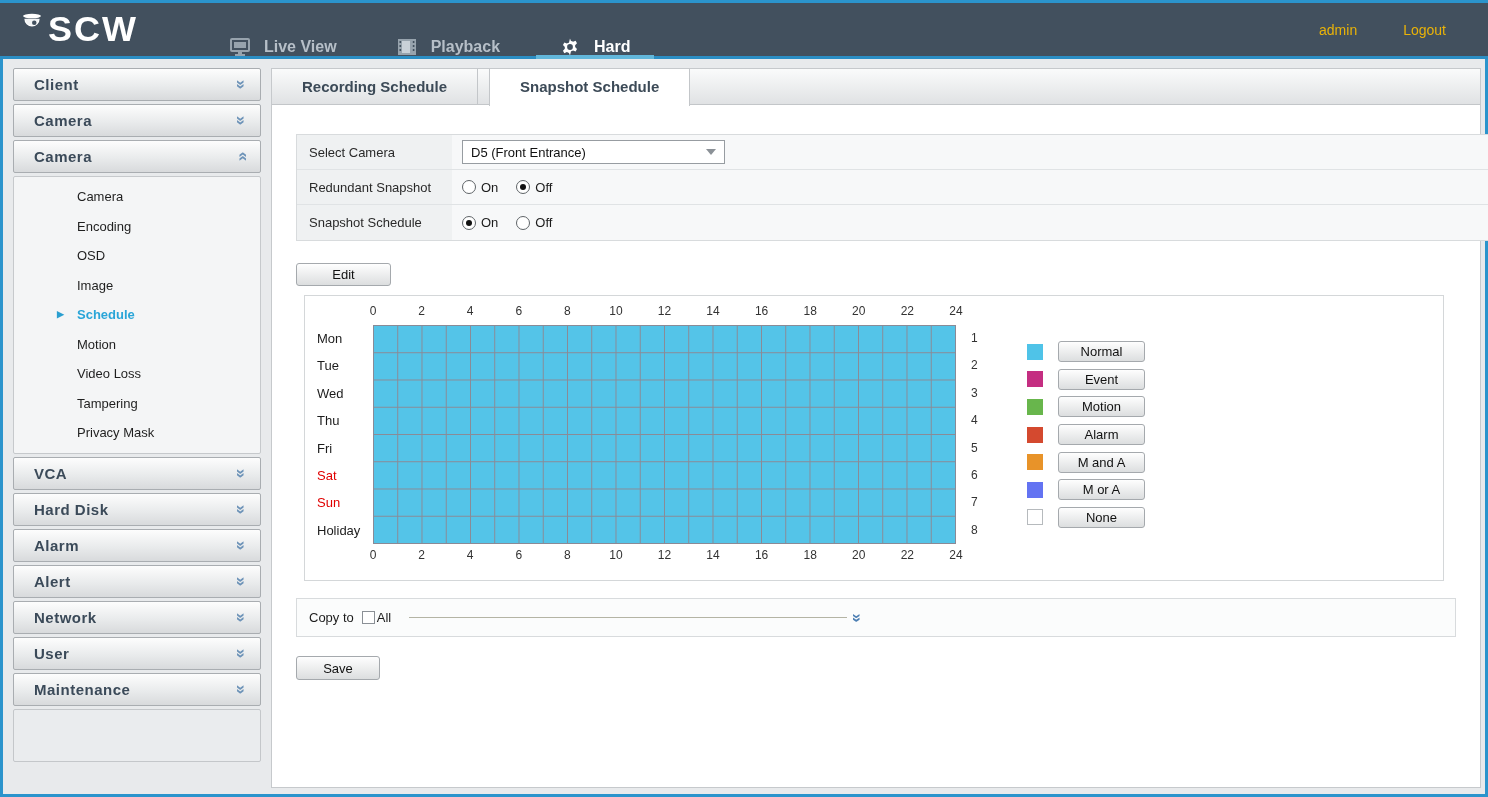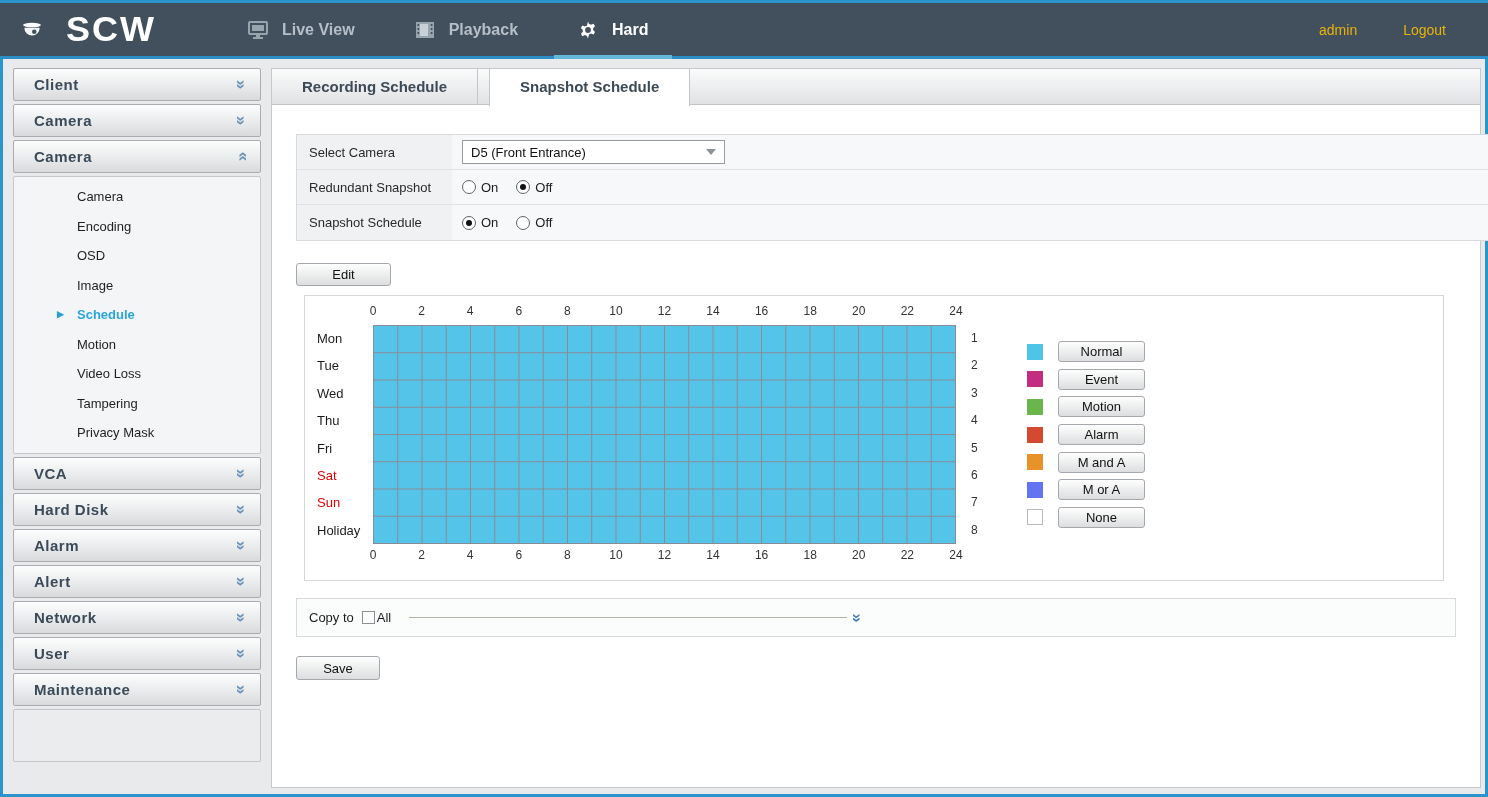--- a/index.html
+++ b/index.html
@@ -12,25 +12,25 @@
   }
   
   .topbar {
     height:59px;
     background:#42505e;
     border-top:3px solid #2b94cc;
     border-bottom:3px solid #2b8ec4;
     display:flex; align-items:center;
     position:relative;
   }
-  .logo { display:flex; align-items:center; margin-left:22px; gap:24px; }
+  .logo { display:flex; margin-left:22px; gap:6px; }
   .logo-text { color:#fff; font-size:36px; font-weight:800; letter-spacing:2px; line-height:1; transform:scaleY(0.95); }
   .nav { display:flex; align-items:center; margin-left:62px; height:100%; }
   .nav-item {
-    display:flex; align-items:center; gap:14px;
+    display:flex; align-items:flex-end; gap:14px;
     padding:0 30px; height:100%; cursor:pointer; position:relative;
     color:#b6bfc8; font-size:16px; font-weight:bold;
   }
   .nav-item.active { color:#ffffff; }
   .nav-item.active::after {
     content:""; position:absolute; left:6px; right:6px; bottom:-3px; height:4px;
     background:#62b7db;
   }
   .nav-icon { width:20px; height:18px; }
   .user-area { margin-left:auto; display:flex; gap:46px; margin-right:42px; color:#eab308; font-size:14px; }

